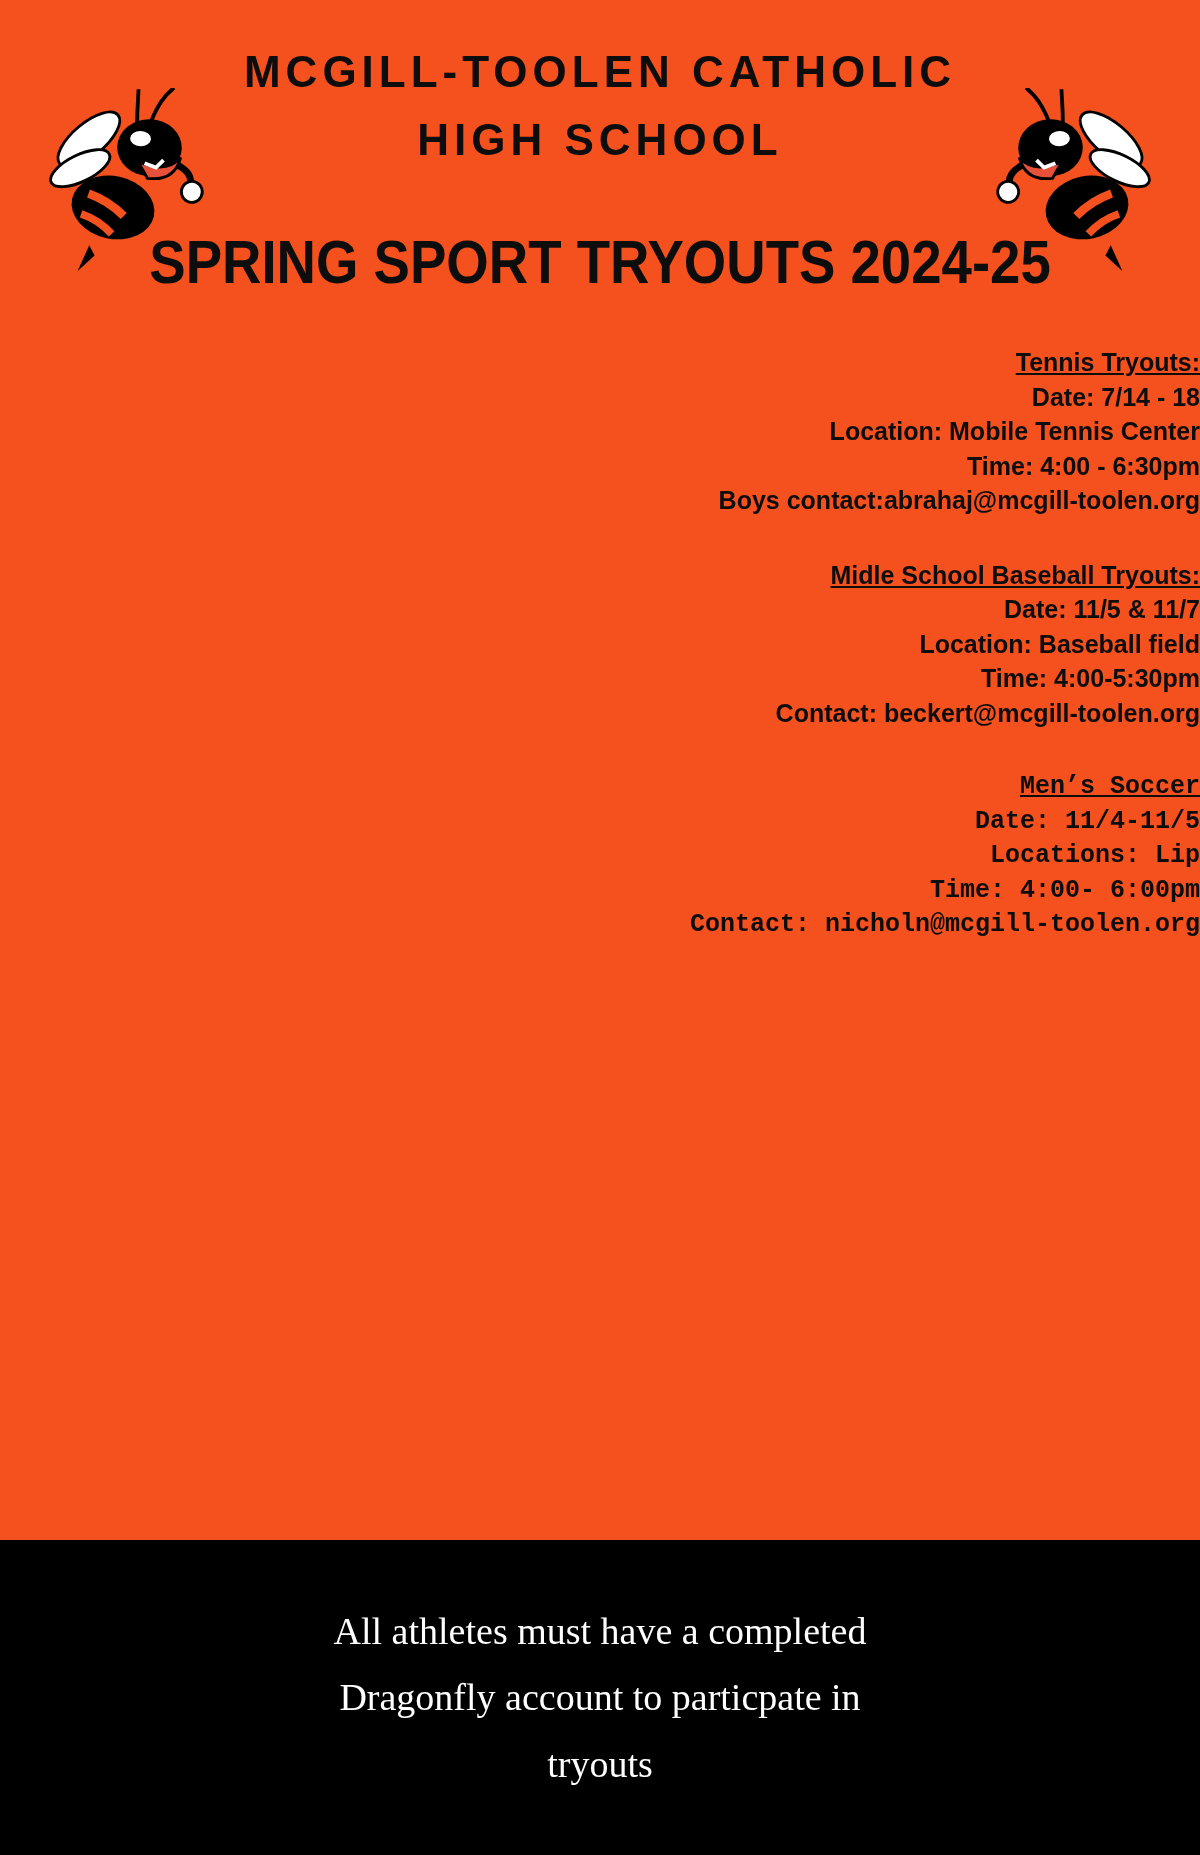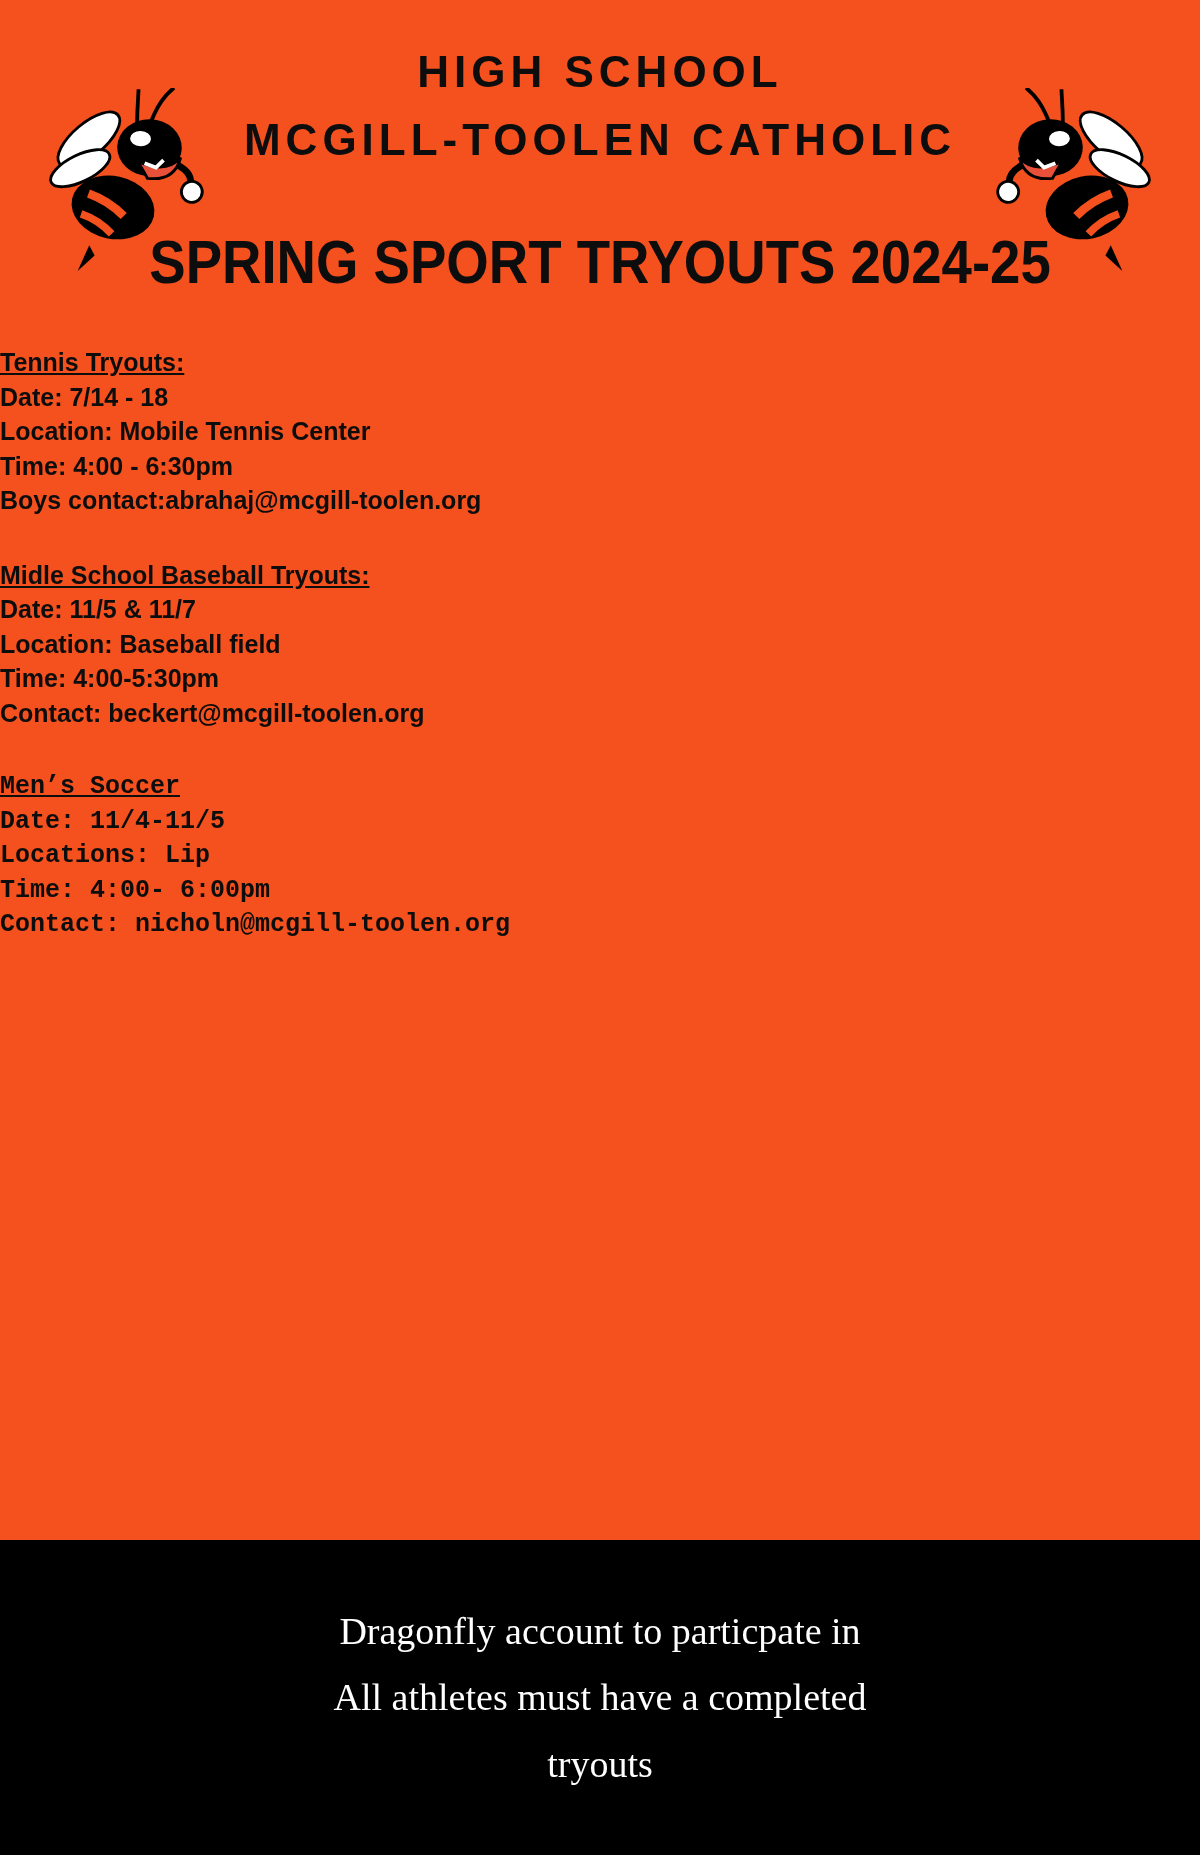--- a/index.html
+++ b/index.html
@@ -64,21 +64,21 @@
     font-size: 62px;
     letter-spacing: 0px;
     font-family: "Liberation Sans Narrow", "Liberation Sans", sans-serif;
     transform: scaleX(0.88);
     white-space: nowrap;
   }
 
   
   .sections {
     margin-top: 48px;
-    text-align: left;
+    text-align: right;
     color: #0d0d0d;
   }
   .section {
     margin-bottom: 40px;
   }
   .section:last-child { margin-bottom: 0; font-family: Liberation Mono, monospace; }
   .section-title {
     font-size: 25px;
     font-weight: bold;
     text-decoration: underline;
@@ -160,22 +160,22 @@
           <ellipse cx="122" cy="58" rx="11" ry="8" fill="#ffffff" transform="rotate(20 122 58)"></ellipse>
           <path d="M112 80 q 24 22 44 10 q -14 22 -40 10 z" fill="#E8503A" stroke="#000" stroke-width="3"></path>
           <path d="M118 84 l 10 8 l 10 -5" stroke="#ffffff" stroke-width="4" fill="none"></path>
           <path d="M150 96 q 14 14 6 26" stroke="#000" stroke-width="7" fill="none"></path>
           <circle cx="156" cy="128" r="11" fill="#ffffff" stroke="#000" stroke-width="3"></circle>
         </g>
       </g>
     </svg>
 
     <div class="school-title">
+      <span class="line">MCGILL-TOOLEN CATHOLIC</span>
       <span class="line">HIGH SCHOOL</span>
-      <span class="line">MCGILL-TOOLEN CATHOLIC</span>
     </div>
 
     <div class="main-heading">SPRING SPORT TRYOUTS 2024-25</div>
 
     <div class="sections">
 
       <div class="section">
         <div class="section-title">Tennis Tryouts:</div>
         <div class="section-line">Date: 7/14 - 18</div>
         <div class="section-line">Location: Mobile Tennis Center</div>
@@ -197,18 +197,18 @@
         <div class="section-line">Date: 11/4-11/5</div>
         <div class="section-line">Locations: Lip</div>
         <div class="section-line">Time: 4:00- 6:00pm</div>
         <div class="section-line">Contact: nicholn@mcgill-toolen.org</div>
       </div>
 
     </div>
   </div>
 
   <div class="footer">
+    <span class="fline">All athletes must have a completed</span>
     <span class="fline">Dragonfly account to particpate in</span>
-    <span class="fline">All athletes must have a completed</span>
     <span class="fline">tryouts</span>
   </div>
 
 </div>
 
 </body></html>

